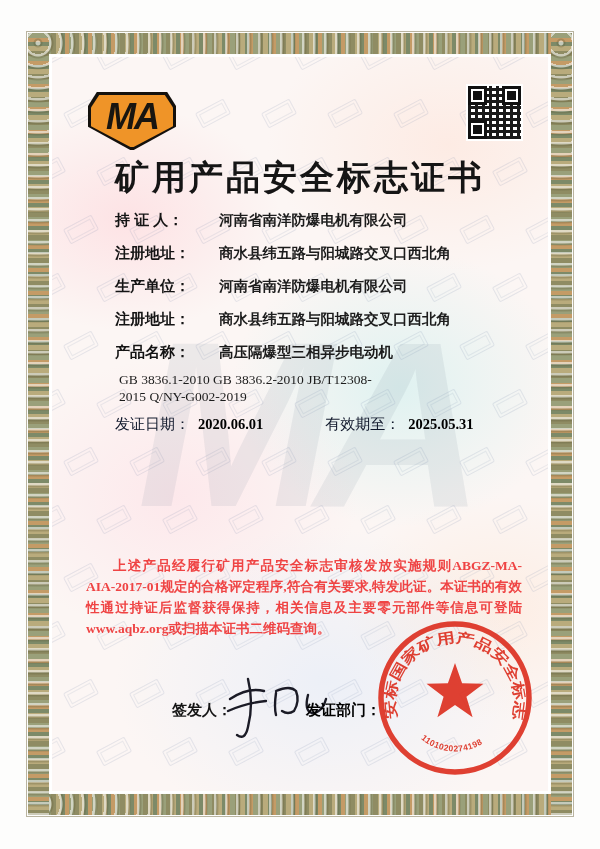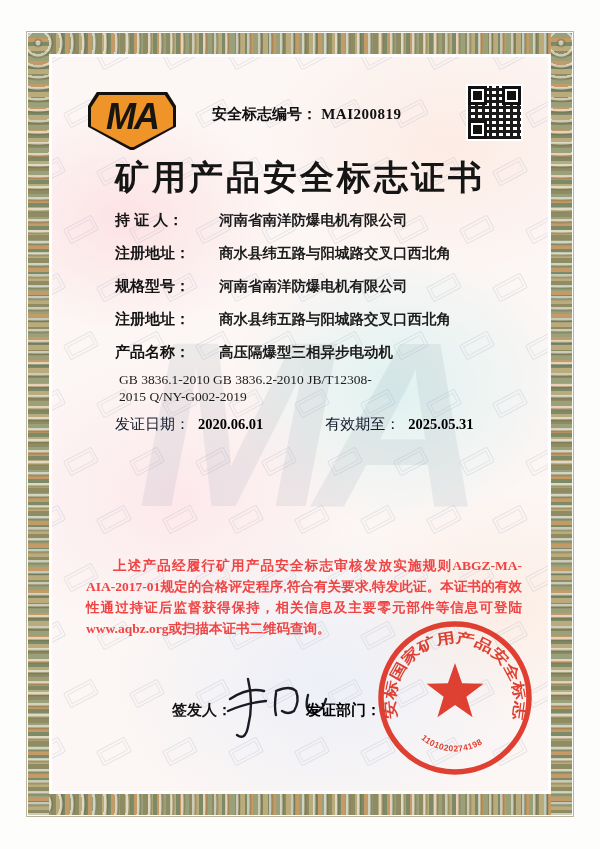--- a/index.html
+++ b/index.html
@@ -206,44 +206,40 @@
         <div class="wm-tile" style="left: 376px; top: 686px;"></div>
         <div class="wm-tile" style="left: 442px; top: 686px;"></div>
       </div>
     <div class="wm-big">MA</div>
 
     <div class="ma-logo">
       <div class="in">
           <span class="tx">MA</span>
         </div>
     </div>
-    <div class="num-line">
-      <b>安全标志编号：</b>
-      <span>MAI200819</span>
-    </div>
     <div class="qr">
       <div class="mod"></div>
       <div class="f tl"></div>
       <div class="f tr"></div>
       <div class="f bl"></div>
     </div>
 
     <div class="title">矿用产品安全标志证书</div>
 
     <div class="rows">
       <div class="row">
         <span class="lb">持 证 人：</span>
         <span class="vl">河南省南洋防爆电机有限公司</span>
       </div>
       <div class="row">
         <span class="lb">注册地址：</span>
         <span class="vl">商水县纬五路与阳城路交叉口西北角</span>
       </div>
       <div class="row">
-        <span class="lb">规格型号：</span>
+        <span class="lb">生产单位：</span>
         <span class="vl">河南省南洋防爆电机有限公司</span>
       </div>
       <div class="row">
         <span class="lb">注册地址：</span>
         <span class="vl">商水县纬五路与阳城路交叉口西北角</span>
       </div>
       <div class="row tight">
         <span class="lb">产品名称：</span>
         <span class="vl">高压隔爆型三相异步电动机</span>
       </div>

